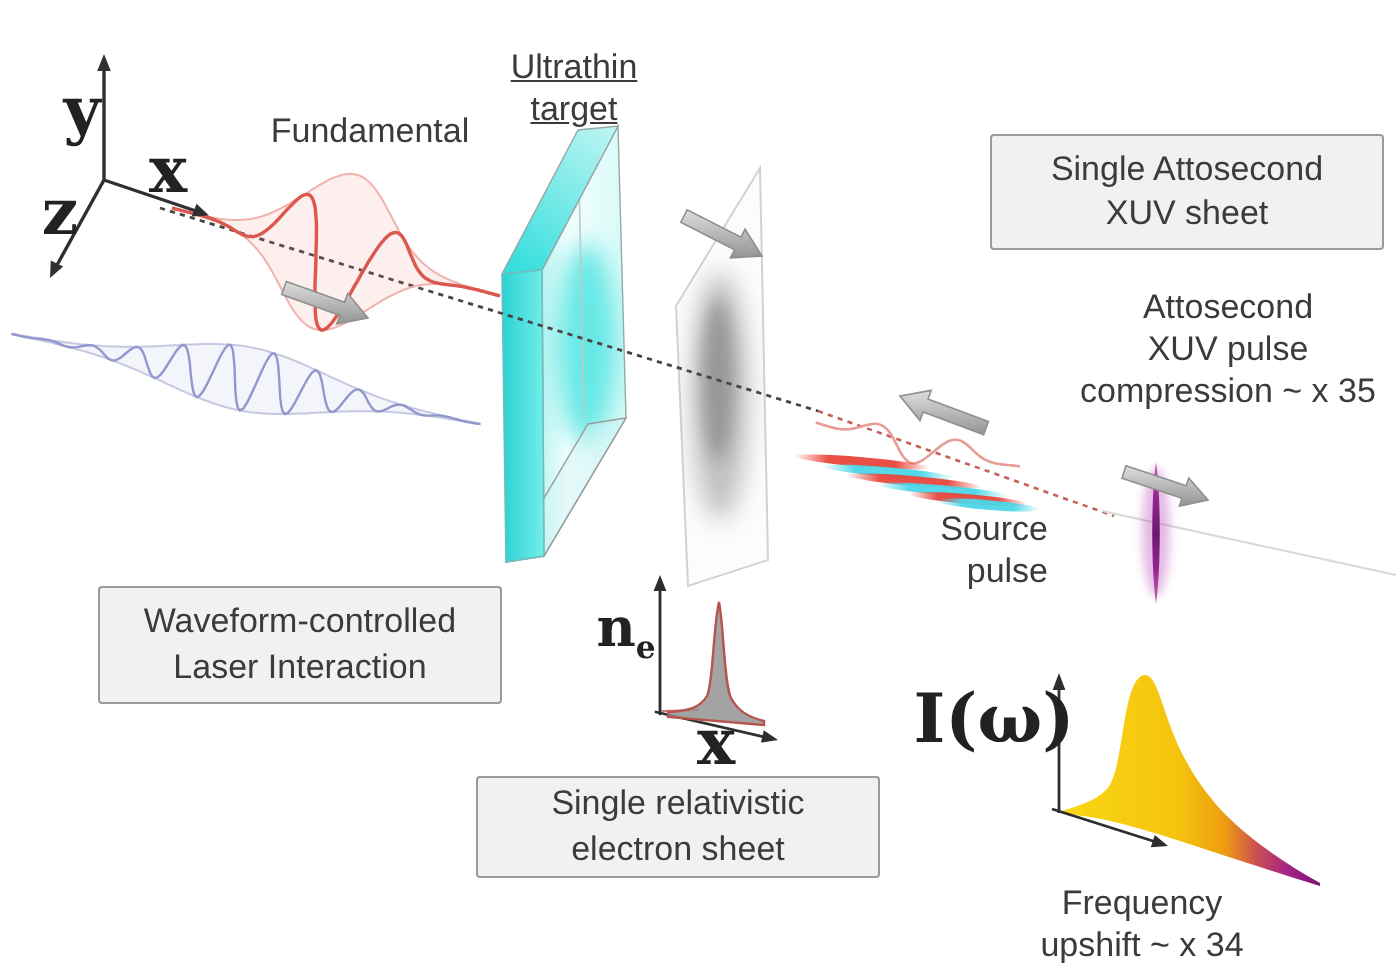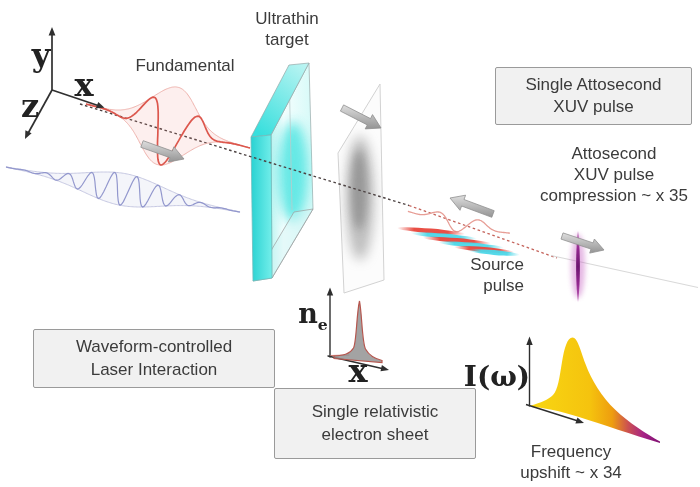--- a/index.html
+++ b/index.html
@@ -170,36 +170,36 @@
       <line x1="52" y1="90" x2="28.5" y2="132.5"></line>
       <polygon points="25,139 25.4,130.3 31.6,133.3" fill="#303030" stroke="none"></polygon>
     </g>
   </svg>
 
   <div class="math" style="left:41px;top:55px;font-size:32px;">y</div>
   <div class="math" style="left:84px;top:85px;font-size:32px;">x</div>
   <div class="math" style="left:30px;top:106px;font-size:32px;">z</div>
 
   <div class="lbl" style="left:115px;top:55px;width:140px;">Fundamental</div>
-  <div class="lbl" style="left:217px;top:8px;width:140px;">Ultrathin
+  <div class="lbl" style="left:217px;top:23px;width:140px;text-decoration:underline;">Ultrathin
 target</div>
   <div class="lbl" style="left:384px;top:254px;width:140px;text-align:right;">Source
 pulse</div>
   <div class="lbl" style="left:524px;top:143px;width:180px;">Attosecond
 XUV pulse
 compression ~ x 35</div>
   <div class="lbl" style="left:491px;top:441px;width:160px;">Frequency
 upshift ~ x 34</div>
 
-  <div class="cbox" style="left:33px;top:293px;width:242px;height:59px;margin-top:36px;">Waveform-controlled
+  <div class="cbox" style="left:49px;top:293px;width:202px;height:59px;">Waveform-controlled
 Laser Interaction</div>
-  <div class="cbox" style="left:238px;top:388px;width:202px;height:71px;margin-left:36px;">Single relativistic
+  <div class="cbox" style="left:238px;top:388px;width:202px;height:51px;">Single relativistic
 electron sheet</div>
   <div class="cbox" style="left:495px;top:67px;width:197px;height:58px;">Single Attosecond
-XUV pulse</div>
+XUV sheet</div>
 
   <div class="math" style="left:313px;top:316px;font-size:27px;">
     <span>n</span><sub>e</sub>
   </div>
   <div class="math" style="left:358px;top:371px;font-size:32px;">x</div>
-  <div class="math" style="left:497px;top:376px;font-size:28px;">I(ω)</div>
+  <div class="math" style="left:497px;top:360px;font-size:34px;">I(ω)</div>
 
 </div>
 
 </body></html>

